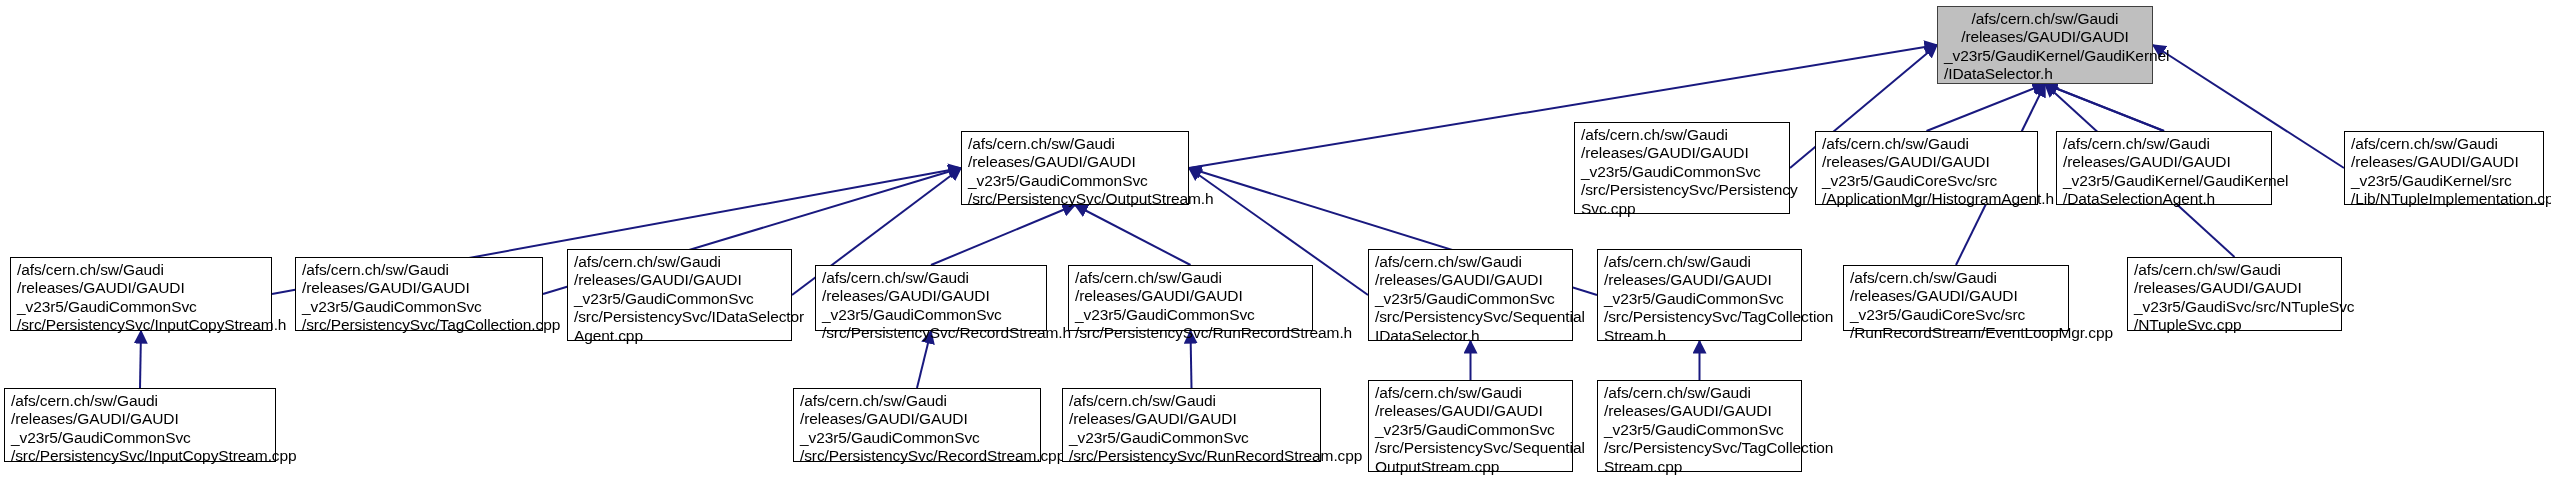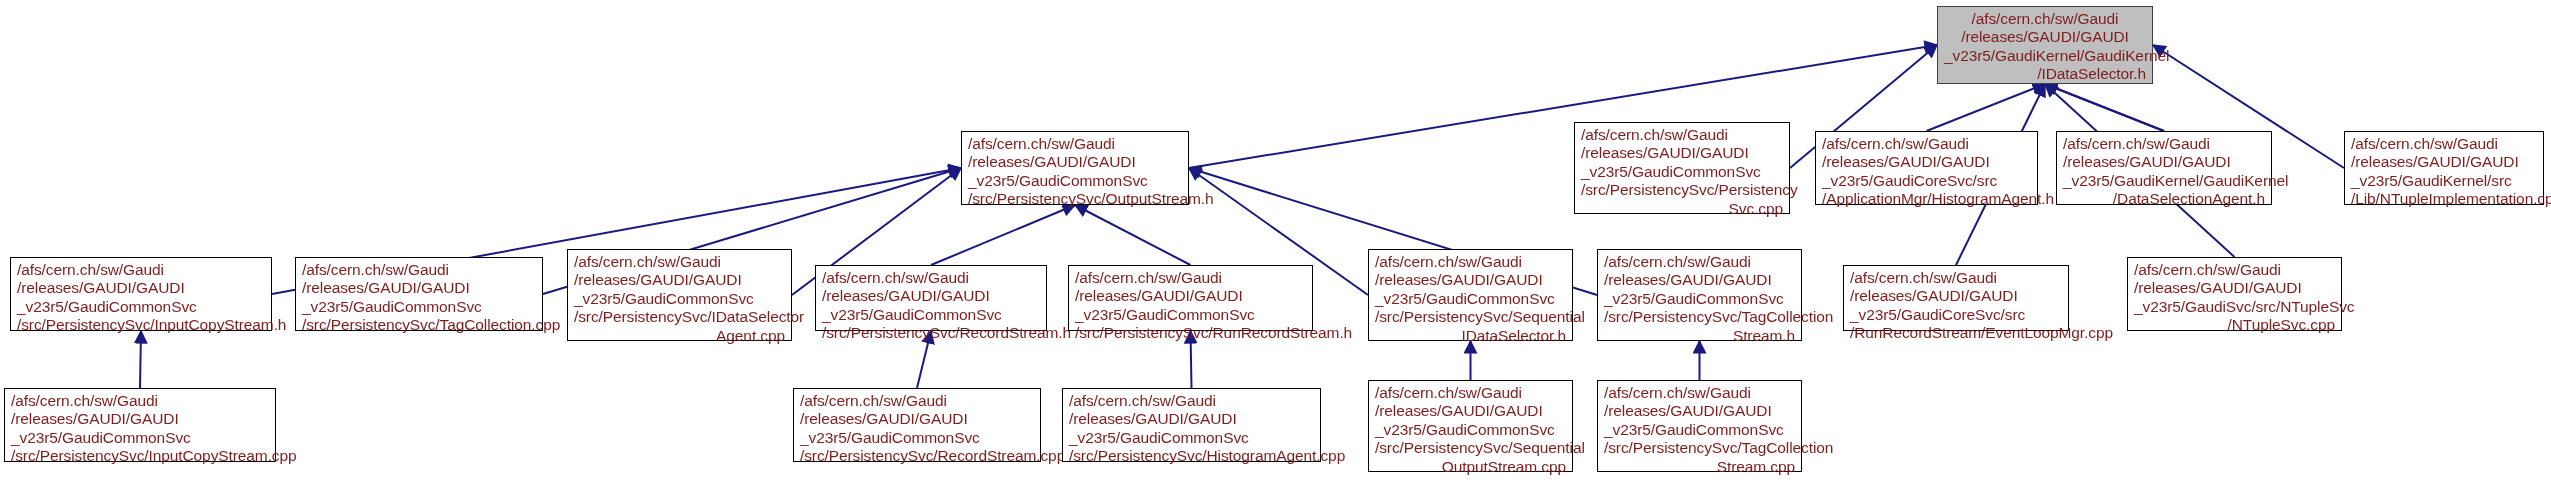--- a/index.html
+++ b/index.html
@@ -22,41 +22,41 @@
     top: 0;
     width: 2551px;
     height: 483px;
     pointer-events: none;
   }
   .node {
     position: absolute;
     box-sizing: border-box;
     border: 1px solid #000000;
     background: #ffffff;
-    color: #7f1d1d;
+    color: #000000;
     font-size: 15.5px;
     line-height: 18.4px;
     white-space: pre;
     padding: 3px 6px 4px 6px;
     letter-spacing: -0.1px;
     cursor: pointer;
   }
   .node.root {
     background: #bfbfbf;
     border: 1px solid #404040;
     text-align: center;
   }
   .node.center {
     background: #ffffff;
   }
   .node .ln {
     display: block;
   }
   .node .ln.c {
-    text-align: right;
+    text-align: left;
   }
 </style>
 </head>
 <body>
 
 <div id="graph">
   <svg id="edges" viewBox="0 0 2551 483" xmlns="http://www.w3.org/2000/svg">
     <defs>
       <marker id="arrow" viewBox="0 0 10 10" refX="9" refY="5" markerWidth="7" markerHeight="7" orient="auto-start-reverse">
         <path d="M 0 0 L 10 5 L 0 10 z" fill="#19197f"></path>
@@ -96,17 +96,17 @@
       <div class="node" style="left: 295px; top: 257px; width: 248px; height: 74px;"><span class="ln">/afs/cern.ch/sw/Gaudi</span><span class="ln">/releases/GAUDI/GAUDI</span><span class="ln">_v23r5/GaudiCommonSvc</span><span class="ln">/src/PersistencySvc/TagCollection.cpp</span></div>
       <div class="node" style="left: 567px; top: 249px; width: 225px; height: 92px;"><span class="ln">/afs/cern.ch/sw/Gaudi</span><span class="ln">/releases/GAUDI/GAUDI</span><span class="ln">_v23r5/GaudiCommonSvc</span><span class="ln">/src/PersistencySvc/IDataSelector</span><span class="ln c">Agent.cpp</span></div>
       <div class="node" style="left: 815px; top: 265px; width: 232px; height: 66px;"><span class="ln">/afs/cern.ch/sw/Gaudi</span><span class="ln">/releases/GAUDI/GAUDI</span><span class="ln">_v23r5/GaudiCommonSvc</span><span class="ln">/src/PersistencySvc/RecordStream.h</span></div>
       <div class="node" style="left: 1068px; top: 265px; width: 245px; height: 66px;"><span class="ln">/afs/cern.ch/sw/Gaudi</span><span class="ln">/releases/GAUDI/GAUDI</span><span class="ln">_v23r5/GaudiCommonSvc</span><span class="ln">/src/PersistencySvc/RunRecordStream.h</span></div>
       <div class="node" style="left: 1368px; top: 249px; width: 205px; height: 92px;"><span class="ln">/afs/cern.ch/sw/Gaudi</span><span class="ln">/releases/GAUDI/GAUDI</span><span class="ln">_v23r5/GaudiCommonSvc</span><span class="ln">/src/PersistencySvc/Sequential</span><span class="ln c">IDataSelector.h</span></div>
       <div class="node" style="left: 1597px; top: 249px; width: 205px; height: 92px;"><span class="ln">/afs/cern.ch/sw/Gaudi</span><span class="ln">/releases/GAUDI/GAUDI</span><span class="ln">_v23r5/GaudiCommonSvc</span><span class="ln">/src/PersistencySvc/TagCollection</span><span class="ln c">Stream.h</span></div>
       <div class="node" style="left: 1843px; top: 265px; width: 226px; height: 66px;"><span class="ln">/afs/cern.ch/sw/Gaudi</span><span class="ln">/releases/GAUDI/GAUDI</span><span class="ln">_v23r5/GaudiCoreSvc/src</span><span class="ln">/RunRecordStream/EventLoopMgr.cpp</span></div>
       <div class="node" style="left: 2127px; top: 257px; width: 215px; height: 74px;"><span class="ln">/afs/cern.ch/sw/Gaudi</span><span class="ln">/releases/GAUDI/GAUDI</span><span class="ln">_v23r5/GaudiSvc/src/NTupleSvc</span><span class="ln c">/NTupleSvc.cpp</span></div>
       <div class="node" style="left: 4px; top: 388px; width: 272px; height: 74px;"><span class="ln">/afs/cern.ch/sw/Gaudi</span><span class="ln">/releases/GAUDI/GAUDI</span><span class="ln">_v23r5/GaudiCommonSvc</span><span class="ln">/src/PersistencySvc/InputCopyStream.cpp</span></div>
       <div class="node" style="left: 793px; top: 388px; width: 248px; height: 74px;"><span class="ln">/afs/cern.ch/sw/Gaudi</span><span class="ln">/releases/GAUDI/GAUDI</span><span class="ln">_v23r5/GaudiCommonSvc</span><span class="ln">/src/PersistencySvc/RecordStream.cpp</span></div>
-      <div class="node" style="left: 1062px; top: 388px; width: 259px; height: 74px;"><span class="ln">/afs/cern.ch/sw/Gaudi</span><span class="ln">/releases/GAUDI/GAUDI</span><span class="ln">_v23r5/GaudiCommonSvc</span><span class="ln">/src/PersistencySvc/HistogramAgent.cpp</span></div>
+      <div class="node" style="left: 1062px; top: 388px; width: 259px; height: 74px;"><span class="ln">/afs/cern.ch/sw/Gaudi</span><span class="ln">/releases/GAUDI/GAUDI</span><span class="ln">_v23r5/GaudiCommonSvc</span><span class="ln">/src/PersistencySvc/RunRecordStream.cpp</span></div>
       <div class="node" style="left: 1368px; top: 380px; width: 205px; height: 92px;"><span class="ln">/afs/cern.ch/sw/Gaudi</span><span class="ln">/releases/GAUDI/GAUDI</span><span class="ln">_v23r5/GaudiCommonSvc</span><span class="ln">/src/PersistencySvc/Sequential</span><span class="ln c">OutputStream.cpp</span></div>
       <div class="node" style="left: 1597px; top: 380px; width: 205px; height: 92px;"><span class="ln">/afs/cern.ch/sw/Gaudi</span><span class="ln">/releases/GAUDI/GAUDI</span><span class="ln">_v23r5/GaudiCommonSvc</span><span class="ln">/src/PersistencySvc/TagCollection</span><span class="ln c">Stream.cpp</span></div>
     </div>
 </div>
 
 </body></html>

